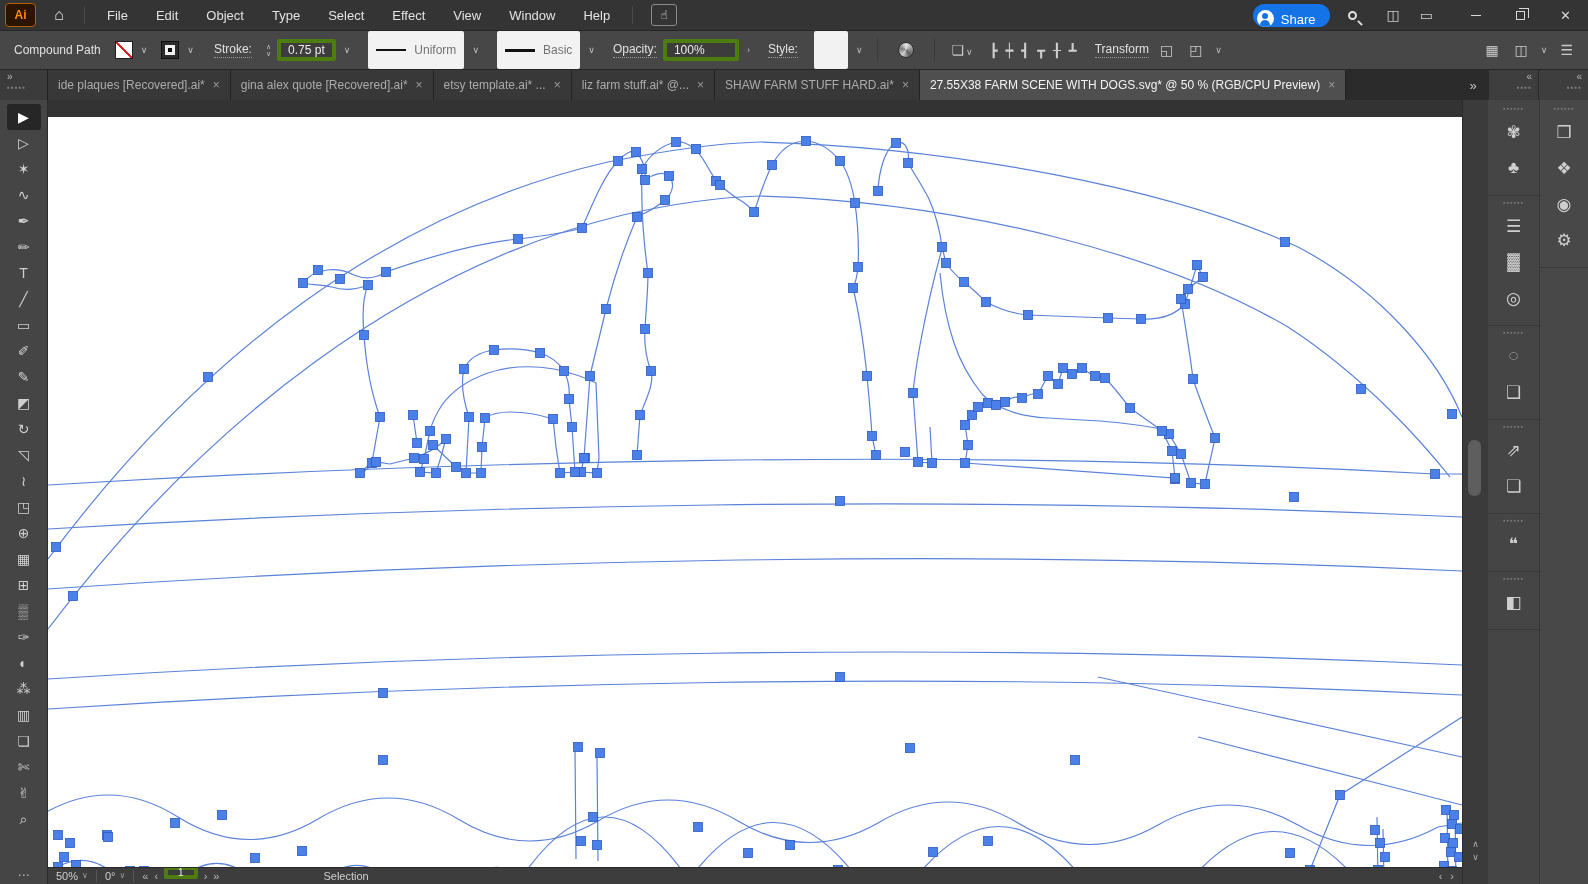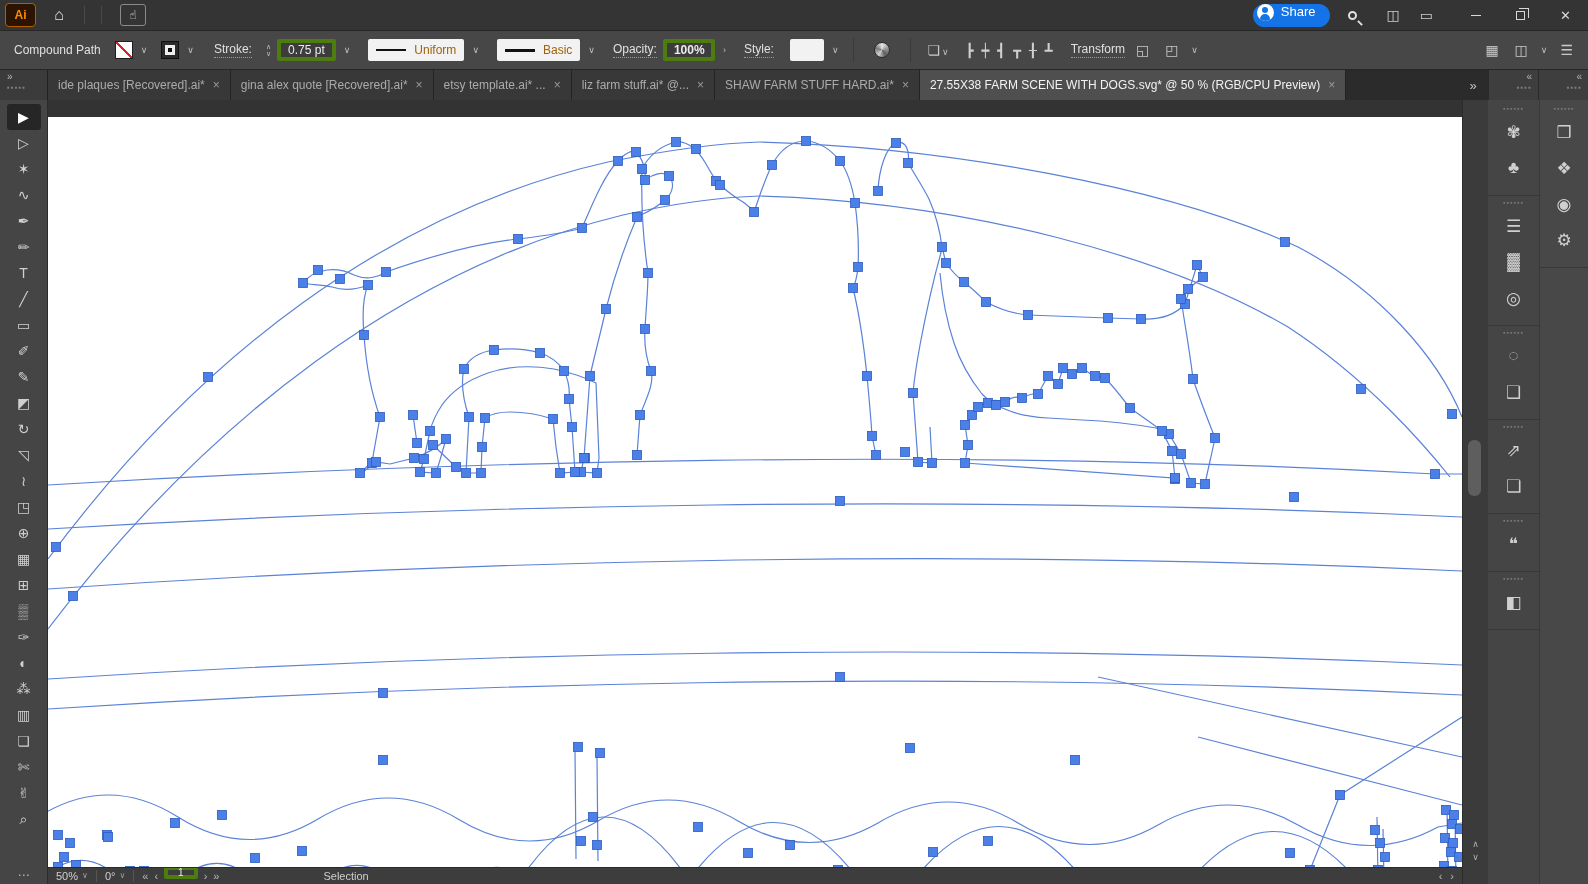--- a/index.html
+++ b/index.html
@@ -10,21 +10,21 @@
   .titlebar { height:31px; background:#343434; display:flex; align-items:center; border-bottom:1px solid #262626; }
   .ai-logo { width:31px; height:24px; margin:0 6px 0 5px; background:#2b1402; border:1px solid #b35f00; border-radius:4px;
              color:#ff8a00; font-weight:bold; font-size:12px; display:flex; align-items:center; justify-content:center; }
   .home-btn { width:34px; height:31px; display:flex; align-items:center; justify-content:center; font-size:16px; color:#e4e4e4; }
   .tb-sep { width:1px; height:18px; background:#4a4a4a; margin:0 8px; }
   .menu { display:flex; }
   .menu-item { padding:0 14px; line-height:31px; color:#e2e2e2; cursor:default; }
   .touch-ws { width:26px; height:22px; border:1px solid #8a8a8a; border-radius:3px; margin-left:10px;
               display:flex; align-items:center; justify-content:center; font-size:12px; color:#e2e2e2; }
   .titlebar .spacer { flex:1; }
-  .share-btn { height:23px; background:#1473e6; border-radius:12px; display:flex; align-items:flex-start; gap:7px;
+  .share-btn { height:23px; background:#1473e6; border-radius:12px; display:flex; align-items:flex-end; gap:7px;
                padding:0 14px 0 4px; color:#fff; font-size:13px; }
   .avatar { width:17px; height:17px; background:#fff; border-radius:50%; position:relative; overflow:hidden; }
   .avatar::before { content:''; position:absolute; width:6px; height:6px; border-radius:50%; background:#1473e6; left:5px; top:3px; }
   .avatar::after { content:''; position:absolute; width:10px; height:7px; border-radius:5px 5px 0 0; background:#1473e6; left:3px; top:10px; }
   .ico-search { width:9px; height:9px; border:2px solid #e0e0e0; border-radius:50%; position:relative; margin:0 20px 0 18px; }
   .ico-search::after { content:''; position:absolute; width:2px; height:6px; background:#e0e0e0; transform:rotate(-45deg); left:9px; top:7px; }
   .ws-ico { color:#cfcfcf; font-size:14px; padding:0 10px; }
   .win-btns { display:flex; margin-left:10px; }
   .win-btn { width:45px; height:31px; display:flex; align-items:center; justify-content:center; color:#d8d8d8; }
   .ico-min { width:10px; border-top:1px solid #d8d8d8; }
@@ -33,21 +33,21 @@
 
   
   .controlbar { height:39px; background:#474747; border-bottom:1px solid #262626; display:flex; align-items:center; font-size:12px; padding-left:14px; gap:6px; white-space:nowrap; }
   .cb-label { color:#e0e0e0; }
   .cb-label.dotted { border-bottom:1px dotted #9a9a9a; padding-bottom:1px; }
   .swatch-fill { width:18px; height:18px; background:linear-gradient(to top right,#fff 44%,#d8262a 44%,#d8262a 56%,#fff 56%); border:1px solid #1f1f1f; }
   .swatch-stroke { width:18px; height:18px; background:#2b2b2b; box-shadow:inset 0 0 0 3px #2b2b2b, inset 0 0 0 6px #f0f0f0, inset 0 0 0 8px #111; border:1px solid #111; background:#fff; }
   .chev { color:#c0c0c0; font-size:9px; padding:0 2px; }
   .stepper { display:flex; flex-direction:column; color:#c0c0c0; font-size:7px; line-height:7px; margin-left:8px; }
   .field { background:#3c3c3c; border:4px solid #4d7c0f; height:22px; display:flex; align-items:center; padding:0 7px; color:#ececec; border-radius:2px; }
-  .white-dd { height:22px; background:#f2f2f2; border-radius:2px; color:#a16207; display:flex; align-items:center; padding:0 8px; gap:8px; margin-left:10px; }
+  .white-dd { height:38px; background:#f2f2f2; border-radius:2px; color:#737373; display:flex; align-items:center; padding:0 8px; gap:8px; margin-left:10px; }
   .white-dd .line { width:30px; height:2px; background:#111; }
   .white-dd .line.thick { height:3px; }
   .white-dd.small { width:34px; }
   .cb-div { width:1px; height:24px; background:#3a3a3a; margin:0 6px; }
   .cb-ico { color:#c9c9c9; font-size:14px; padding:0 5px; }
   .color-wheel { width:16px; height:16px; border-radius:50%; margin:0 8px;
      background:conic-gradient(#e8e8e8,#9a9a9a,#5d5d5d,#cfcfcf,#7a7a7a,#e8e8e8); border:1px solid #2d2d2d; }
   .align-ico { font-size:13px; color:#cfcfcf; padding:0 4px; }
   .controlbar .spacer { flex:1; }
 
@@ -98,20 +98,31 @@
 </style>
 </head>
 <body>
 
 <div class="titlebar">
   <div class="ai-logo">Ai</div>
   <div class="home-btn">
       <span>⌂</span>
     </div>
   <div class="tb-sep"></div>
+  <div class="menu" id="menu-bar">
+      <div class="menu-item">File</div>
+      <div class="menu-item">Edit</div>
+      <div class="menu-item">Object</div>
+      <div class="menu-item">Type</div>
+      <div class="menu-item">Select</div>
+      <div class="menu-item">Effect</div>
+      <div class="menu-item">View</div>
+      <div class="menu-item">Window</div>
+      <div class="menu-item">Help</div>
+    </div>
   <div class="tb-sep"></div>
   <div class="touch-ws">
       <span>☝</span>
     </div>
   <div class="spacer"></div>
   <div class="share-btn">
     <span class="avatar"></span>
     <span>Share</span>
   </div>
   <div class="ico-search"></div>
@@ -147,21 +158,21 @@
       <span class="line"></span>
       <span>Uniform</span>
     </span>
   <span class="chev">∨</span>
   <span class="white-dd">
       <span class="line thick"></span>
       <span>Basic</span>
     </span>
   <span class="chev">∨</span>
   <span class="cb-label dotted" style="margin-left:10px;">Opacity:</span>
-  <span class="field" style="width:52px;font-weight:bold;">100%</span>
+  <span class="field" style="width:76px;">100%</span>
   <span class="chev">›</span>
   <span class="cb-label dotted" style="margin-left:10px;">Style:</span>
   <span class="white-dd small"></span>
   <span class="chev">∨</span>
   <div class="cb-div"></div>
   <span class="color-wheel"></span>
   <div class="cb-div"></div>
   <span class="cb-ico">❏<span class="chev">∨</span></span>
   <span id="align-icons"><span class="align-ico">┣</span><span class="align-ico">┿</span><span class="align-ico">┫</span><span class="align-ico">┳</span><span class="align-ico">╂</span><span class="align-ico">┻</span></span>
   <span class="cb-label dotted" style="margin-left:8px;">Transform</span>

